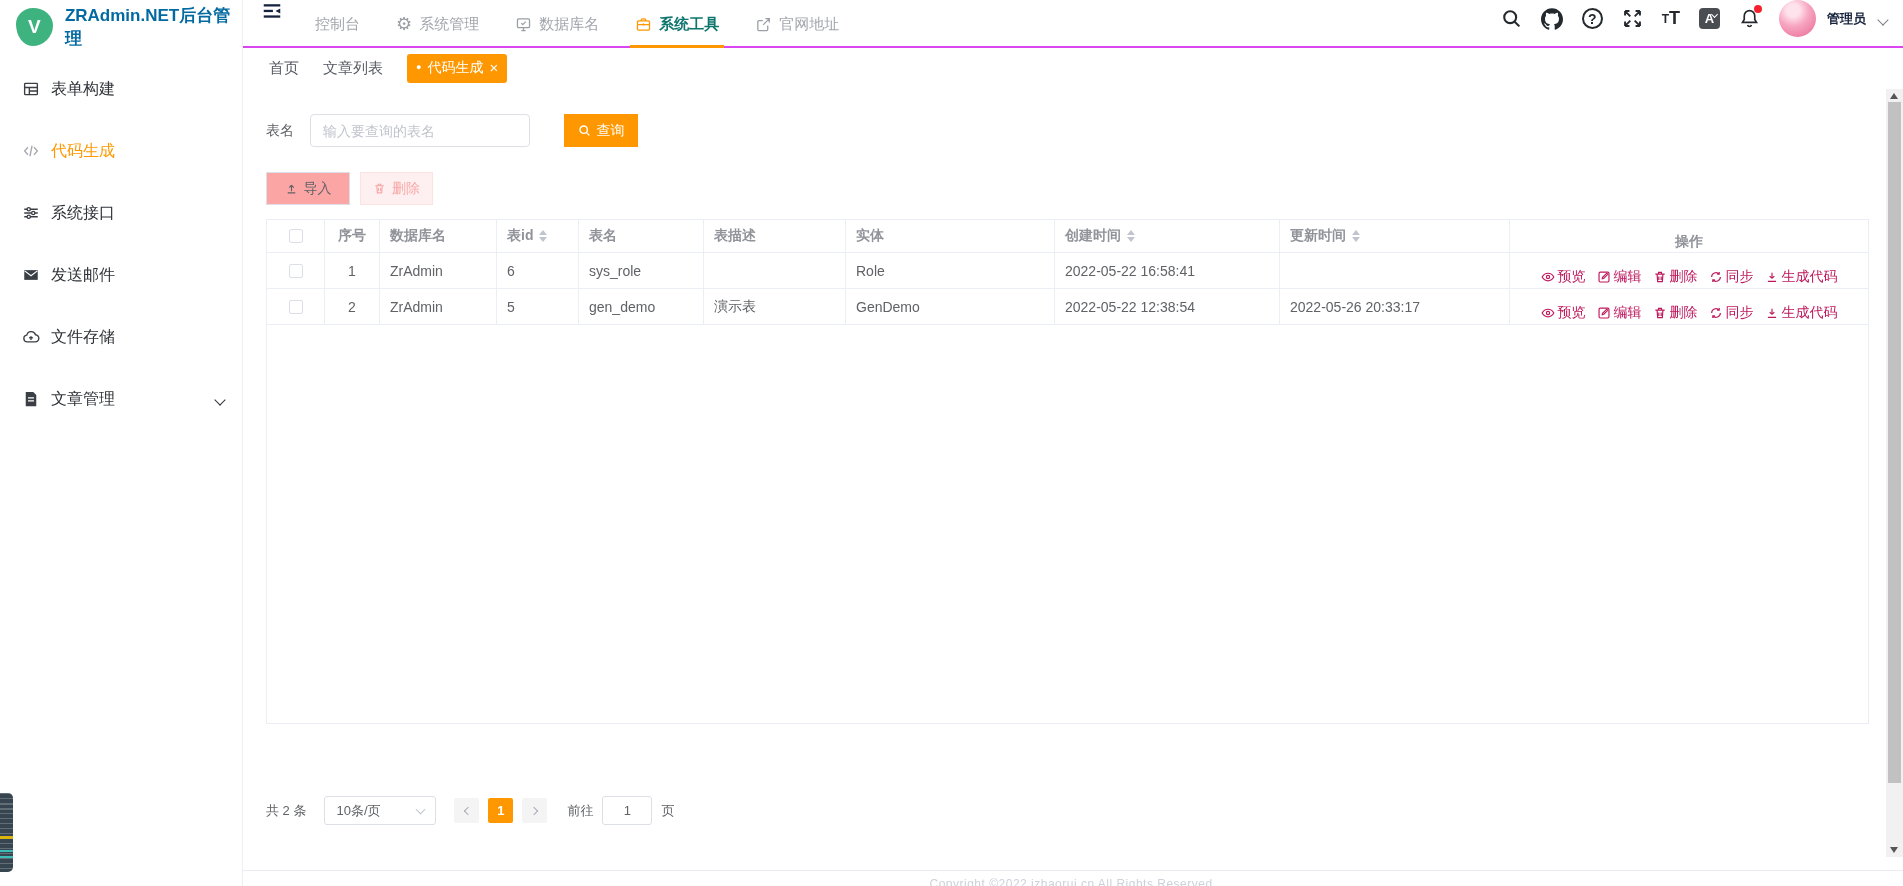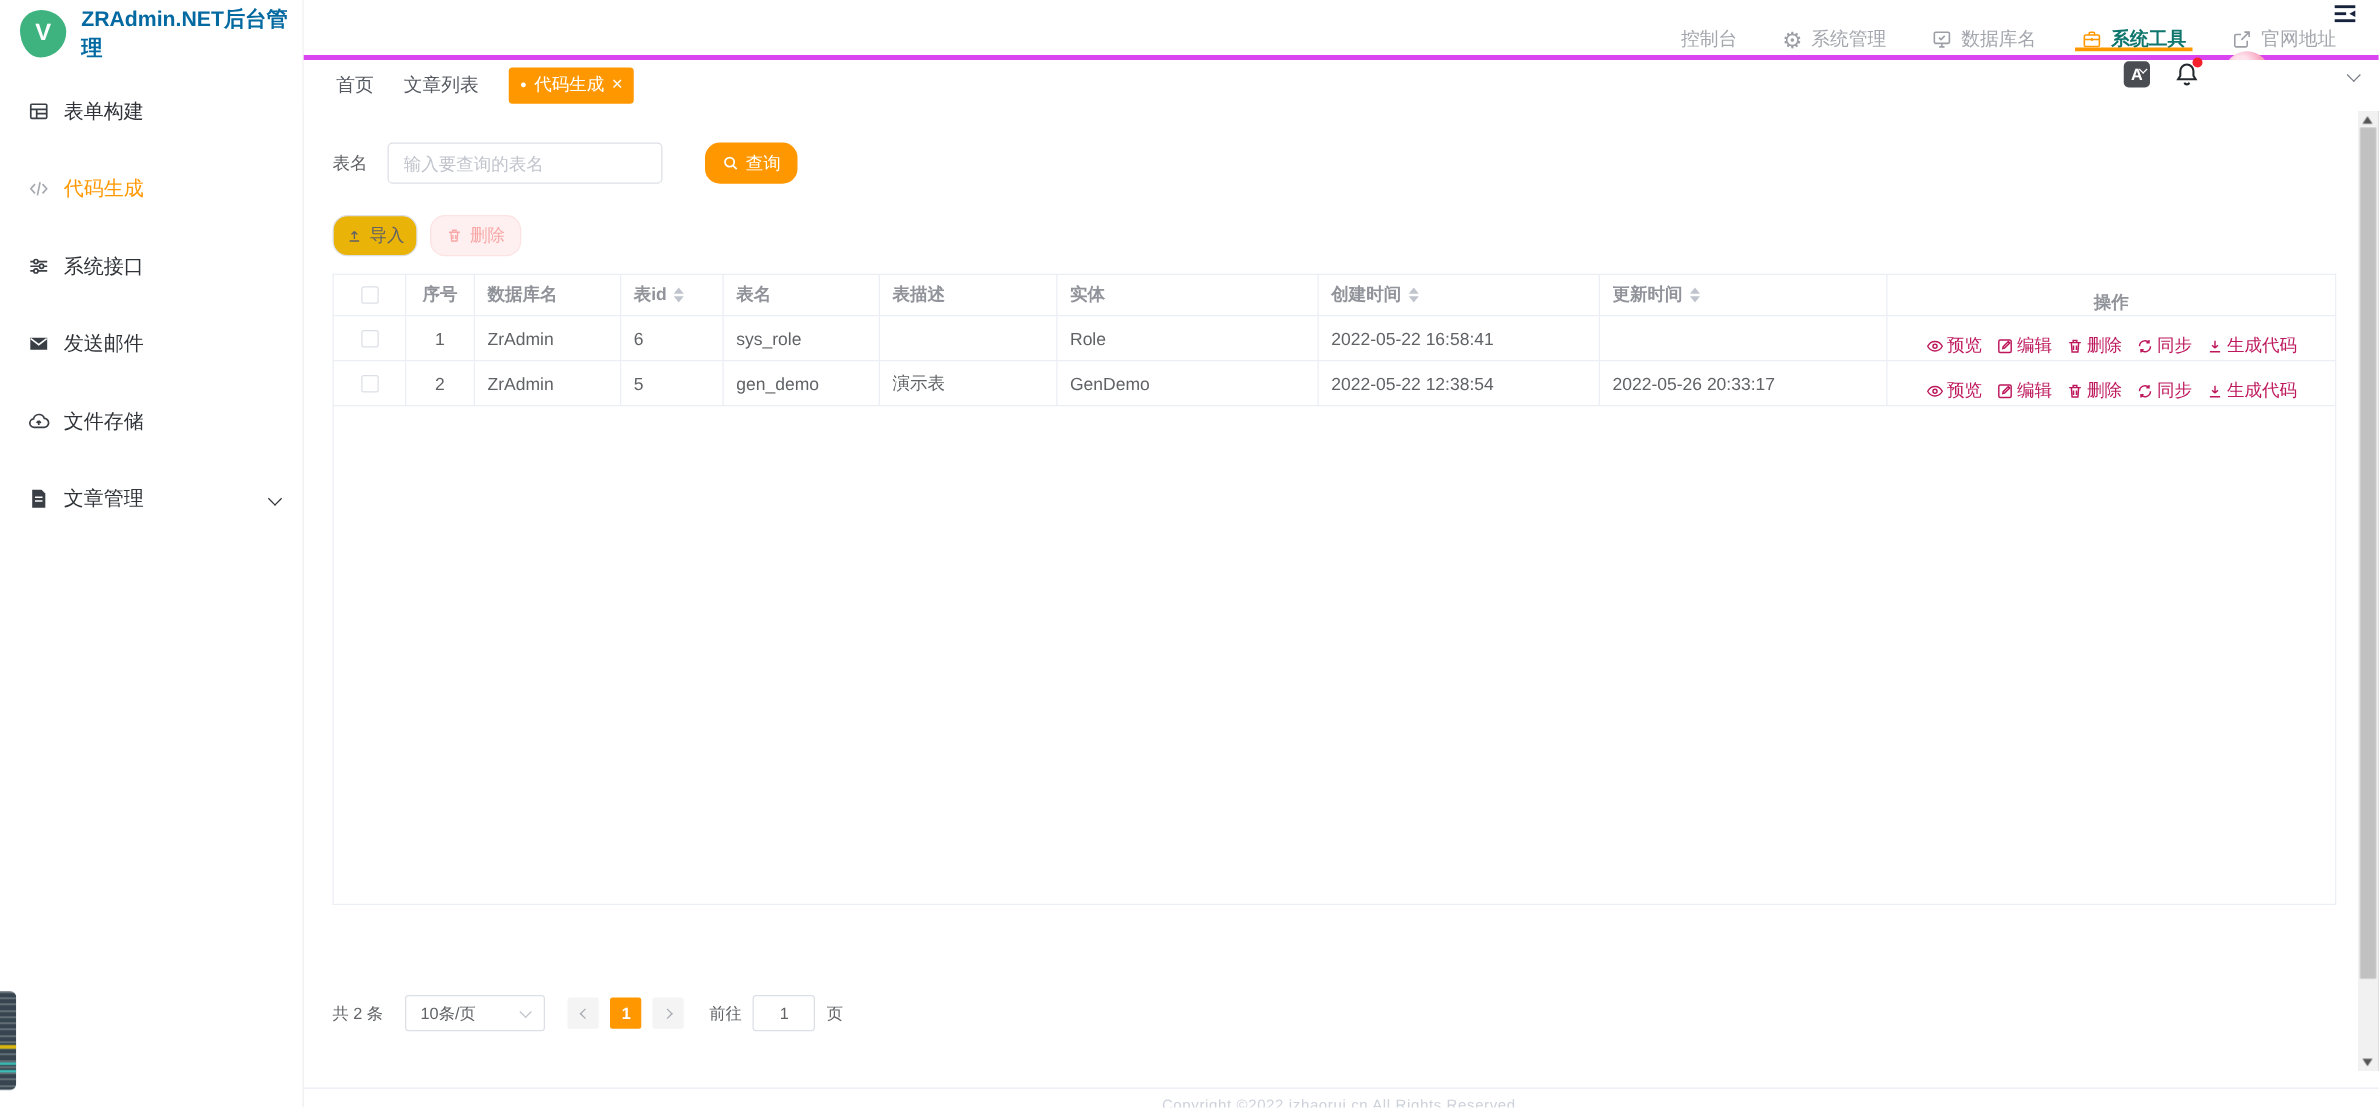--- a/index.html
+++ b/index.html
@@ -20,22 +20,22 @@
   .side-item .s-ic { color:#3a3f45; display:flex; }
   .side-item.active { color:#ff9800; }
   .side-item.active .s-ic { color:#a6aab0; }
   .side-item .expand { margin-left:auto; }
   .chev { display:inline-block; width:8px; height:8px; border-left:1.6px solid currentColor;
     border-bottom:1.6px solid currentColor; transform:rotate(-45deg); }
 
   
   .main { flex:1; display:flex; flex-direction:column; min-width:0; }
 
-  .topbar { height:48px; flex-shrink:0; display:flex; align-items:flex-end;
-    padding:0 16px 0 18px; border-bottom:4px solid #d946ef; background:#fff;flex-direction:column; }
+  .topbar { height:48px; flex-shrink:0; display:flex; align-items:flex-start;
+    padding:0 16px 0 18px; border-bottom:2px solid #d946ef; background:#fff; }
   .fold-btn { display:flex; color:#17233d; cursor:pointer; }
   .topnav { display:flex; height:48px; margin-left:14px; }
   .topnav-item { display:flex; align-items:center; gap:7px; padding:0 18px; font-size:15px;
     color:#a3a6ad; cursor:pointer; position:relative; }
   .topnav-item .n-ic { display:flex; color:#9b9ea5; }
   .topnav-item.active { color:#0f766e;font-weight:bold; }
   .topnav-item.active .n-ic { color:#ff9800; }
   .topnav-item.active::after { content:""; position:absolute; left:13px; right:13px; bottom:0;
     height:3px; background:#ff9800; }
   .gear-glyph::before { content:"⚙"; font-size:18px; line-height:1; }
@@ -73,25 +73,25 @@
   
   .content { flex:1; padding:26px 34px 0 23px; overflow:hidden; display:flex; flex-direction:column; }
 
   .filter-row { display:flex; align-items:center; height:33px; flex-shrink:0; }
   .filter-label { font-size:14px; color:#606266; margin-right:16px; }
   .filter-input { width:220px; height:33px; border:1px solid #dcdfe6; border-radius:4px;
     padding:0 12px; font-size:14px; color:#606266; outline:none;
     font-family:"Liberation Sans","DejaVu Sans",sans-serif; }
   .filter-input::placeholder { color:#c0c4cc; }
   .btn { display:inline-flex; align-items:center; justify-content:center; gap:6px; height:33px;
-    border-radius:12px; font-size:14px; cursor:pointer; border:1px solid transparent;
+    border-radius:0; font-size:14px; cursor:pointer; border:1px solid transparent;
     font-family:"Liberation Sans","DejaVu Sans",sans-serif; }
   .btn-search { width:74px; background:#ff9800; color:#fff; margin-left:34px; border:none; }
   .btn-row { margin-top:25px; display:flex; gap:10px; flex-shrink:0; }
-  .btn-import { width:68px; background:#eab308; border-color:#dcdfe6; color:#606266;align-items:center; }
+  .btn-import { width:84px; background:#fca5a5; border-color:#dcdfe6; color:#606266;align-items:center; }
   .btn-delete { width:73px; background:#fef0f0; border-color:#fde2e2; color:#f9a7a7; cursor:not-allowed; }
 
   
   .table-wrap { margin-top:14px; height:505px; border:1px solid #ebeef5; flex-shrink:0;
     display:flex; flex-direction:column; background:#fff; }
   .t-head { display:flex; height:33px; border-bottom:1px solid #ebeef5; flex-shrink:0; }
   .t-row { display:flex; height:36px; border-bottom:1px solid #ebeef5; color:#606266; flex-shrink:0; }
   .t-cell { display:flex; align-items:center; padding:0 10px; font-size:14px;
     border-right:1px solid #ebeef5; overflow:hidden; white-space:nowrap; }
   .t-cell:last-child { border-right:none; }

